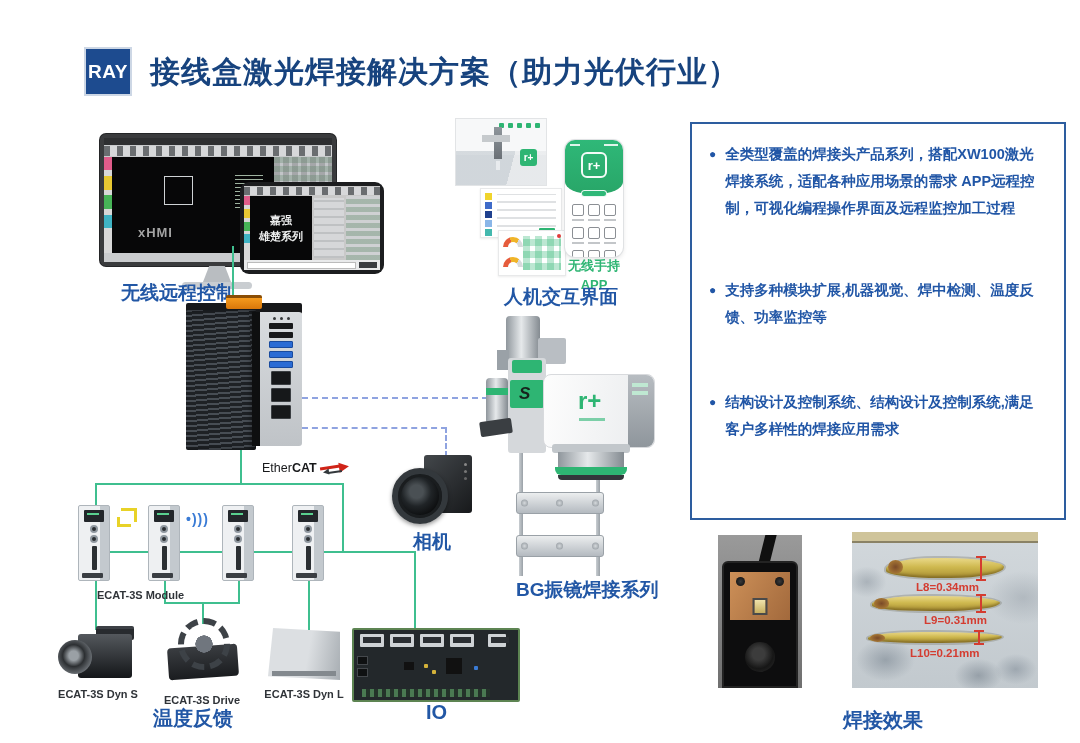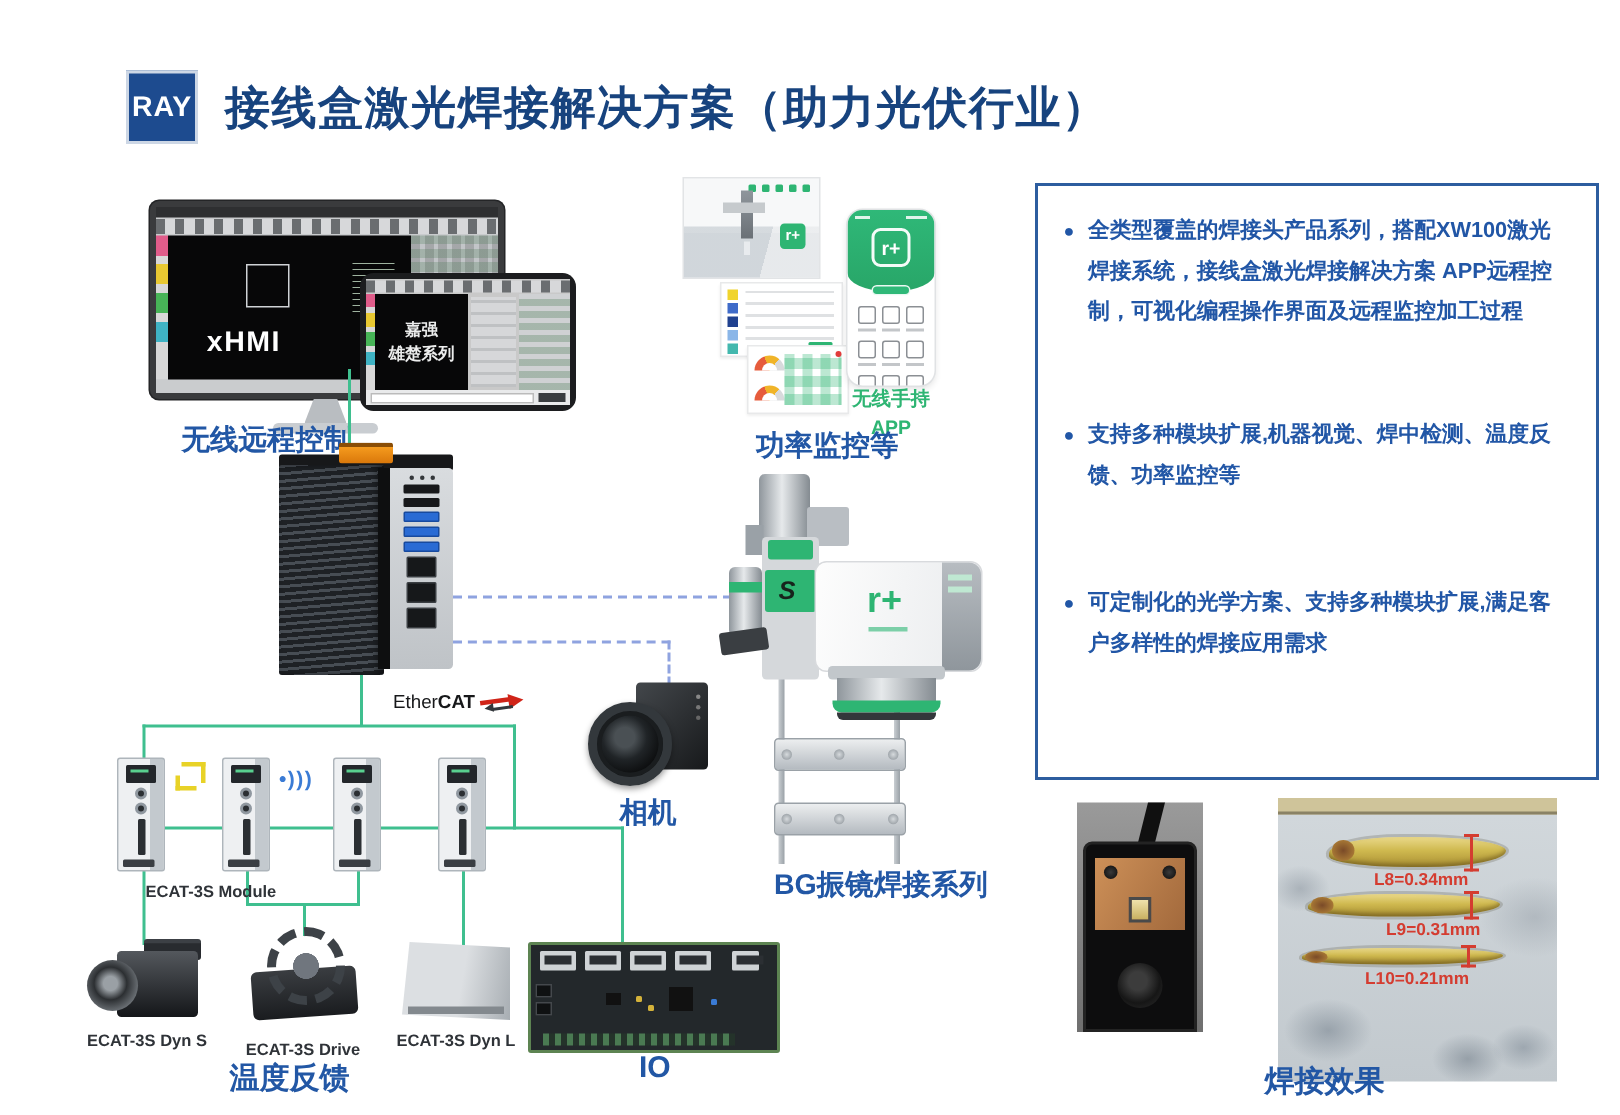--- a/index.html
+++ b/index.html
@@ -27,21 +27,21 @@
   .monitor{background:#3a3b3d;border-radius:6px;padding:4px;box-shadow:0 0 0 1px #242527;box-sizing:border-box;}
   .mon-screen{width:100%;height:100%;background:#c9cbcd;display:flex;flex-direction:column;overflow:hidden;}
   .mbar{flex:0 0 auto;}
   .mbar.dark{height:7px;background:#2e2f31;}
   .mbar.btns{height:10px;background:repeating-linear-gradient(90deg,#6a6d70 0 6px,#d7d8da 6px 13px);margin:1px 0;}
   .mon-body{flex:1;display:flex;min-height:0;}
   .mstrip{width:8px;background:linear-gradient(#e05c8a 0 14%,#d8d8d8 14% 20%,#e8c832 20% 34%,#d8d8d8 34% 40%,
           #47b457 40% 54%,#d8d8d8 54% 60%,#3fb3c4 60% 74%,#d8d8d8 74%);}
   .mcanvas{flex:1;background:#070708;position:relative;}
   .wirebox{position:absolute;left:32%;top:20%;width:27px;height:27px;border:1px solid #cfd2d5;}
-  .xhmi{position:absolute;left:16%;bottom:14%;color:#ffffff;font-weight:bold;font-size:19px;letter-spacing:1px;}
+  .xhmi{position:absolute;left:16%;bottom:14%;color:#a3a3a3;font-weight:bold;font-size:13px;letter-spacing:1px;}
   .codelines{position:absolute;right:7%;top:16%;width:28px;height:36px;
              background:repeating-linear-gradient(0deg,#9fb3a0 0 1px,transparent 1px 4px);}
   .mside{width:58px;background-color:#c2c5c8;background-image:
          repeating-linear-gradient(0deg,rgba(70,120,80,.25) 0 6px,transparent 6px 9px),
          repeating-linear-gradient(90deg,rgba(60,60,60,.22) 0 6px,transparent 6px 9px);}
   .mbar.status{height:9px;background:#caccce;}
   .stand-neck{left:203px;top:266px;width:28px;height:16px;background:#b9bdc1;
               clip-path:polygon(22% 0,78% 0,100% 100%,0 100%);}
   .stand-base{left:182px;top:282px;width:70px;height:7px;background:#c9cdd1;border-radius:4px;}
   .tablet{background:#1c1d1f;border-radius:9px;padding:4px;box-sizing:border-box;}
@@ -306,21 +306,21 @@
         <i></i>
       <i></i>
         <i></i>
         <i></i>
     </div>
   </div>
   <div class="abs applabel" style="left:559px;top:257px;width:70px">
     <div>无线手持</div>
       <div>APP</div>
   </div>
-  <div class="abs blabel" style="left:504px;top:284px">功率监控等</div>
+  <div class="abs blabel" style="left:504px;top:284px">人机交互界面</div>
 
   <div class="abs gl glv" style="left:232px;top:246px;height:56px"></div>
   <div class="abs gl glv" style="left:240px;top:450px;height:34px"></div>
   <div class="abs gl glh" style="left:95px;top:483px;width:249px"></div>
   <div class="abs gl glv" style="left:95px;top:483px;height:24px"></div>
   <div class="abs gl glv" style="left:342px;top:483px;height:70px"></div>
   <div class="abs gl glh" style="left:110px;top:551px;width:38px"></div>
   <div class="abs gl glh" style="left:180px;top:551px;width:42px"></div>
   <div class="abs gl glh" style="left:254px;top:551px;width:38px"></div>
   <div class="abs gl glh" style="left:324px;top:551px;width:92px"></div>
@@ -455,45 +455,45 @@
     <i class="iodot" style="left:120px;top:36px;background:#3a7bd5"></i>
     <i class="ioport" style="top:26px"></i>
     <i class="ioport" style="top:38px"></i>
     <div class="ioterm"></div>
   </div>
   <div class="abs blabel" style="left:426px;top:701px;font-size:20px">IO</div>
 
   <div class="abs panel">
     <div class="bullet b-gap1">
       <span class="dot">●</span>
-      <span>全类型覆盖的焊接头产品系列，搭配XW100激光焊接系统，接线盒激光焊接解决方案 APP远程控制，可视化编程操作界面及远程监控加工过程</span>
+      <span>全类型覆盖的焊接头产品系列，搭配XW100激光焊接系统，适配各种应用场景的需求 APP远程控制，可视化编程操作界面及远程监控加工过程</span>
     </div>
     <div class="bullet b-gap2">
       <span class="dot">●</span>
       <span>支持多种模块扩展,机器视觉、焊中检测、温度反馈、功率监控等</span>
     </div>
     <div class="bullet">
       <span class="dot">●</span>
-      <span>可定制化的光学方案、支持多种模块扩展,满足客户多样性的焊接应用需求</span>
+      <span>结构设计及控制系统、结构设计及控制系统,满足客户多样性的焊接应用需求</span>
     </div>
   </div>
 
   <div class="abs photo1" style="left:718px;top:535px;width:84px;height:153px">
     <div class="p1-handle"></div>
     <div class="p1-box">
       <div class="p1-copper">
         <i class="p1-screw" style="left:6px"></i>
         <i class="p1-screw" style="right:6px"></i>
         <i class="p1-chip"></i>
       </div>
       <div class="p1-cyl"></div>
     </div>
   </div>
 
-  <div class="abs photo2" style="left:852px;top:532px;width:186px;height:189px">
+  <div class="abs photo2" style="left:852px;top:532px;width:186px;height:156px">
     <i class="seam" style="left:34px;top:26px;width:118px;height:20px"></i>
     <i class="ibar" style="left:128px;top:24px;height:25px"></i>
     <span class="meas" style="left:64px;top:49px">L8=0.34mm</span>
 
     <i class="seam" style="left:20px;top:64px;width:128px;height:15px"></i>
     <i class="ibar" style="left:128px;top:62px;height:19px"></i>
     <span class="meas" style="left:72px;top:82px">L9=0.31mm</span>
 
     <i class="seam" style="left:16px;top:100px;width:134px;height:11px"></i>
     <i class="ibar" style="left:126px;top:98px;height:15px"></i>

